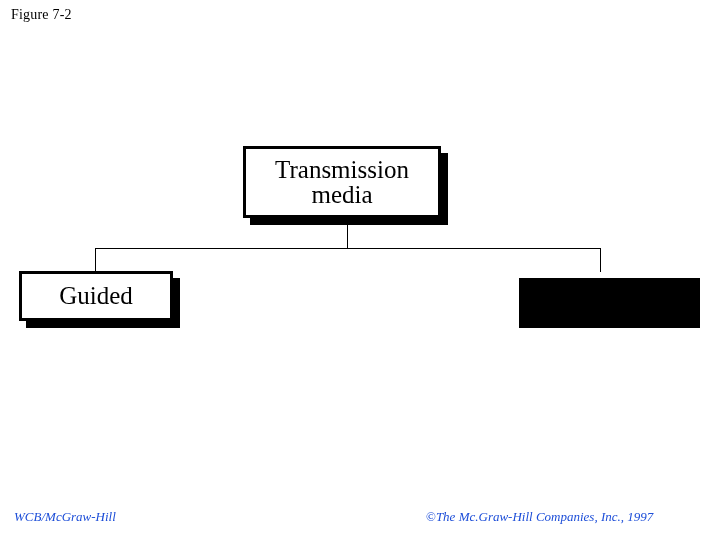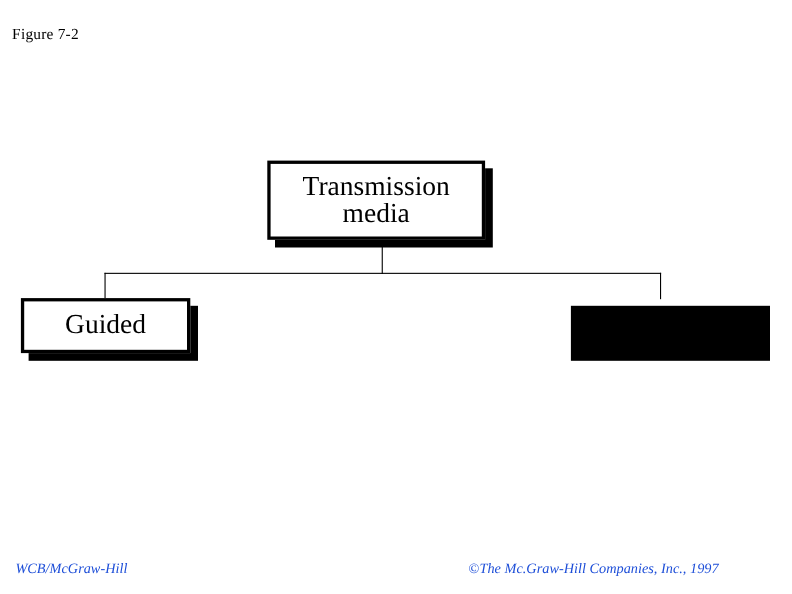--- a/index.html
+++ b/index.html
@@ -19,21 +19,20 @@
   
   #figure-title {
     position: absolute;
     left: 11px;
     top: 7px;
     font-family: "Liberation Serif", "DejaVu Serif", serif;
     font-size: 14px;
     line-height: 16px;
     letter-spacing: 0.2px;
     white-space: nowrap;
-    margin-top: 17px;
   }
 
   
   #diagram {
     position: absolute;
     left: 0;
     top: 0;
     width: 656px;
     height: 540px;
   }

